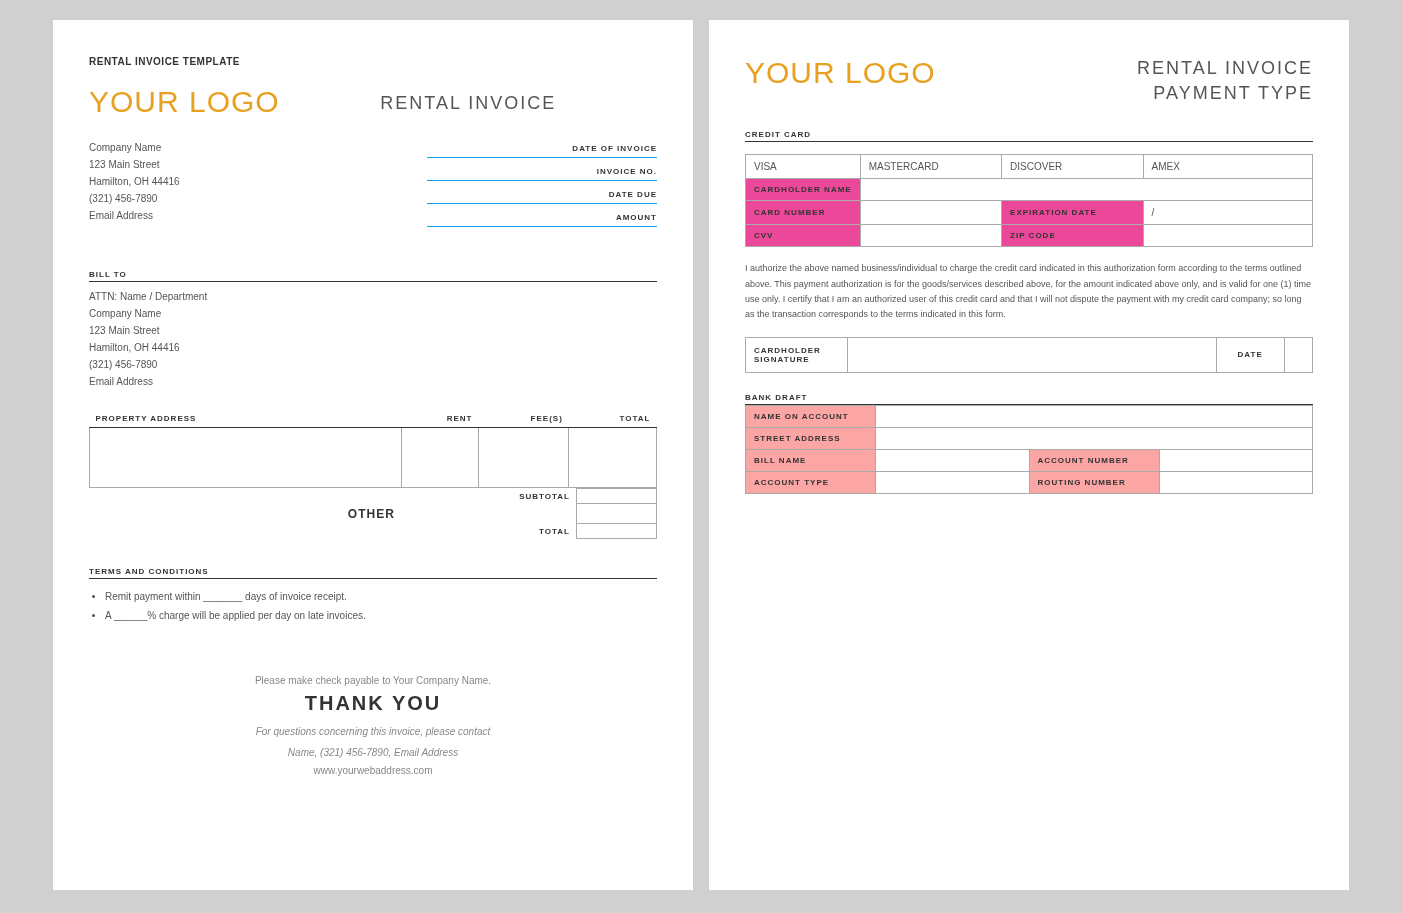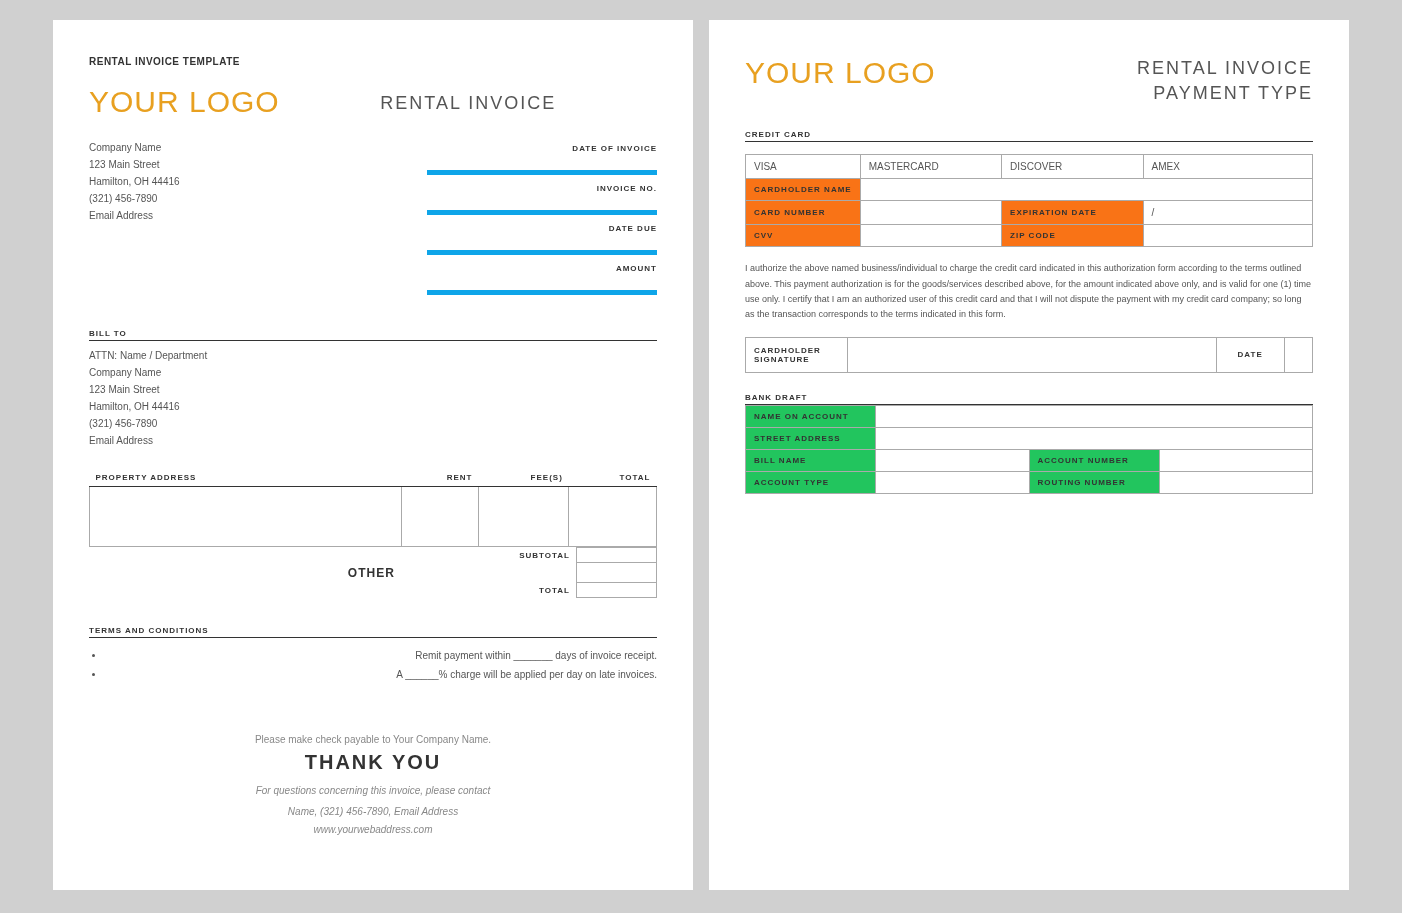--- a/index.html
+++ b/index.html
@@ -50,22 +50,22 @@
       text-align: right;
       padding-top: 8px;
     }
     .company-info {
       font-size: 10px;
       color: #555;
       line-height: 1.7;
       margin-bottom: 16px;
     }
     .invoice-field {
-      border-bottom: 5px solid #0ea5e9;
-      padding: 5px 0 17px 0;
+      border-bottom: 1px solid #0ea5e9;
+      padding: 5px 0 4px 0;
       margin-bottom: 4px;
     }
     .invoice-field-label {
       font-size: 8px;
       font-weight: bold;
       letter-spacing: 1px;
       color: #333;
       text-align: right;
     }
     .bill-to-section {
@@ -130,21 +130,20 @@
     }
     .terms-items {
       font-size: 10px;
       color: #555;
       line-height: 1.9;
       margin-top: 8px;
       padding-left: 16px;
     }
     .terms-items li {
       list-style: disc;
-      text-align: right;
     }
     .footer-section {
       margin-top: 50px;
       text-align: center;
     }
     .check-payable {
       font-size: 10px;
       color: #888;
       margin-bottom: 6px;
     }
@@ -159,21 +158,20 @@
       font-size: 10px;
       color: #888;
       font-style: italic;
       line-height: 1.7;
       margin-bottom: 4px;
     }
     .footer-website {
       font-size: 10px;
       color: #888;
       margin-top: 0;
-      font-style: italic;
     }
 
     
     .right-header {
       display: flex;
       justify-content: space-between;
       align-items: flex-start;
       margin-bottom: 24px;
     }
     .right-logo {
@@ -209,21 +207,21 @@
       border: 1px solid #aaa;
       padding: 6px 8px;
       font-size: 10px;
       color: #555;
     }
     .cc-table td.field-label {
       font-size: 8px;
       font-weight: bold;
       letter-spacing: 1px;
       color: #333;
-      background: #f97316;
+      background: #ec4899;
       white-space: nowrap;
     }
     .cc-options td {
       font-size: 10px;
       color: #555;
       text-align: left;
     }
 
     .auth-text {
       font-size: 9px;
@@ -267,21 +265,21 @@
       border: 1px solid #aaa;
       padding: 6px 8px;
       font-size: 10px;
       color: #555;
     }
     .bank-table td.field-label {
       font-size: 8px;
       font-weight: bold;
       letter-spacing: 1px;
       color: #333;
-      background: #22c55e;
+      background: #fca5a5;
       white-space: nowrap;
       width: 130px;
     }
 
     .clearfix::after { content: ''; display: table; clear: both; }
   </style>
 </head>
 <body>
 
 <div class="page">

